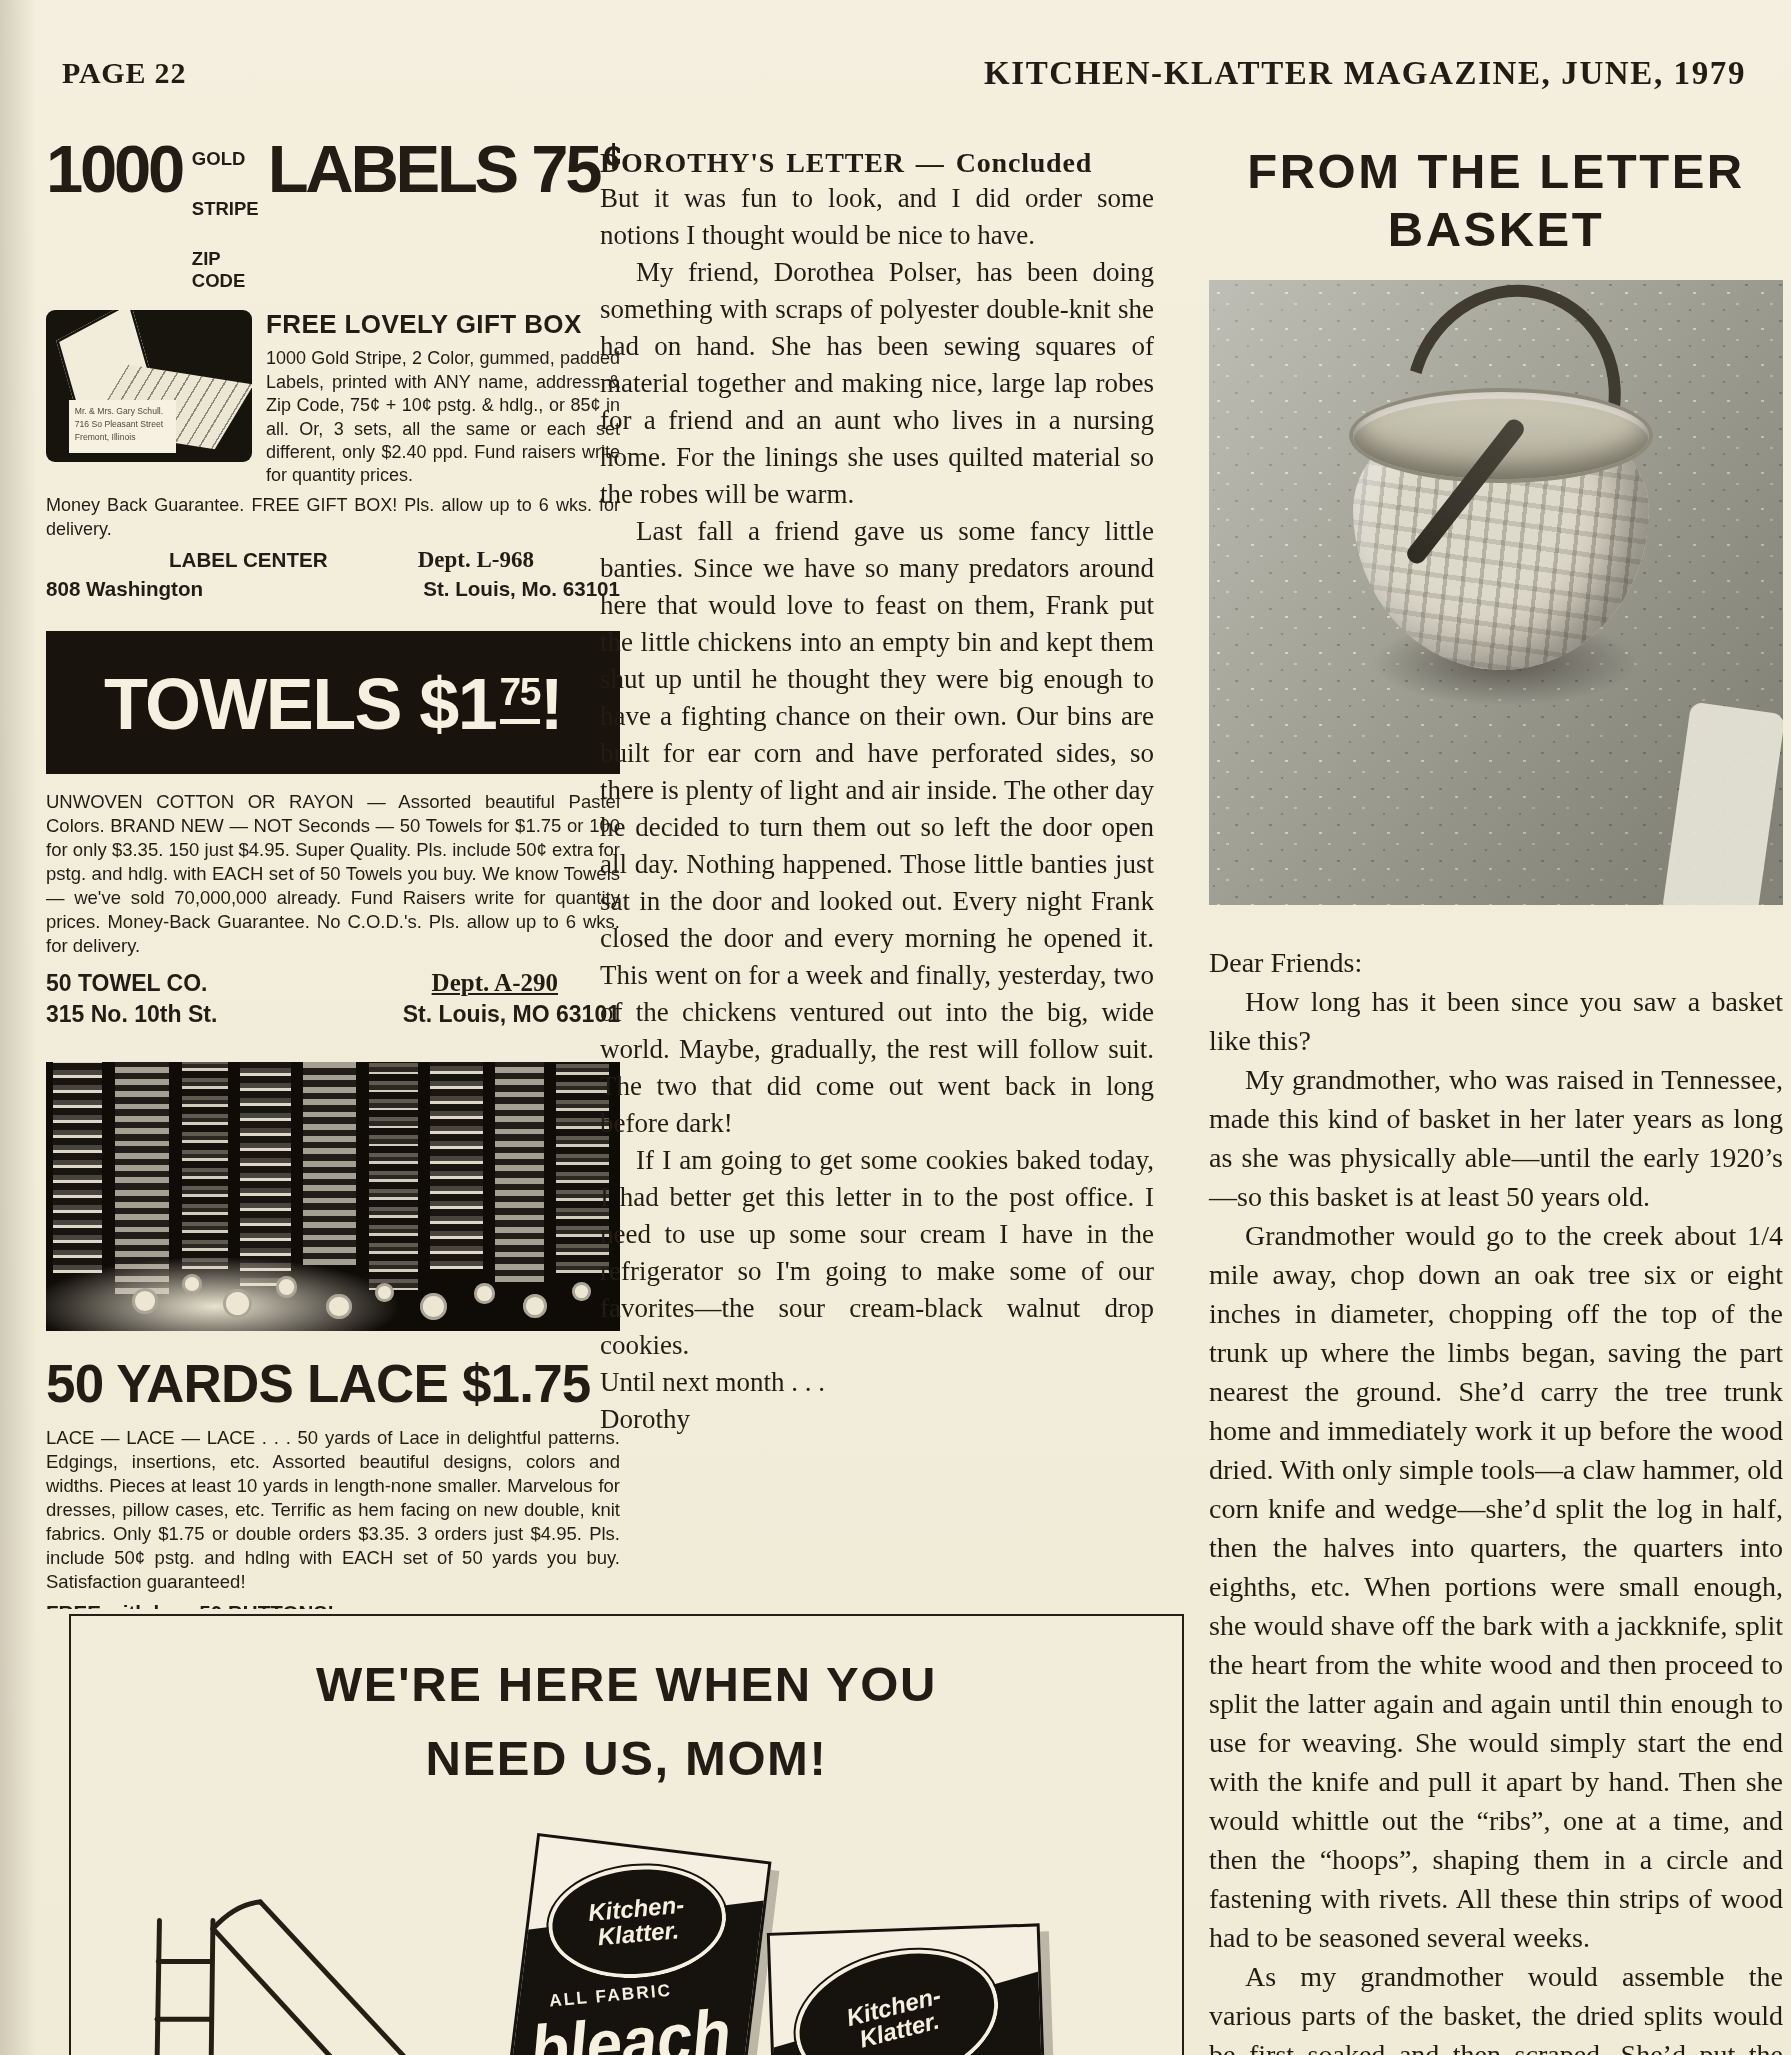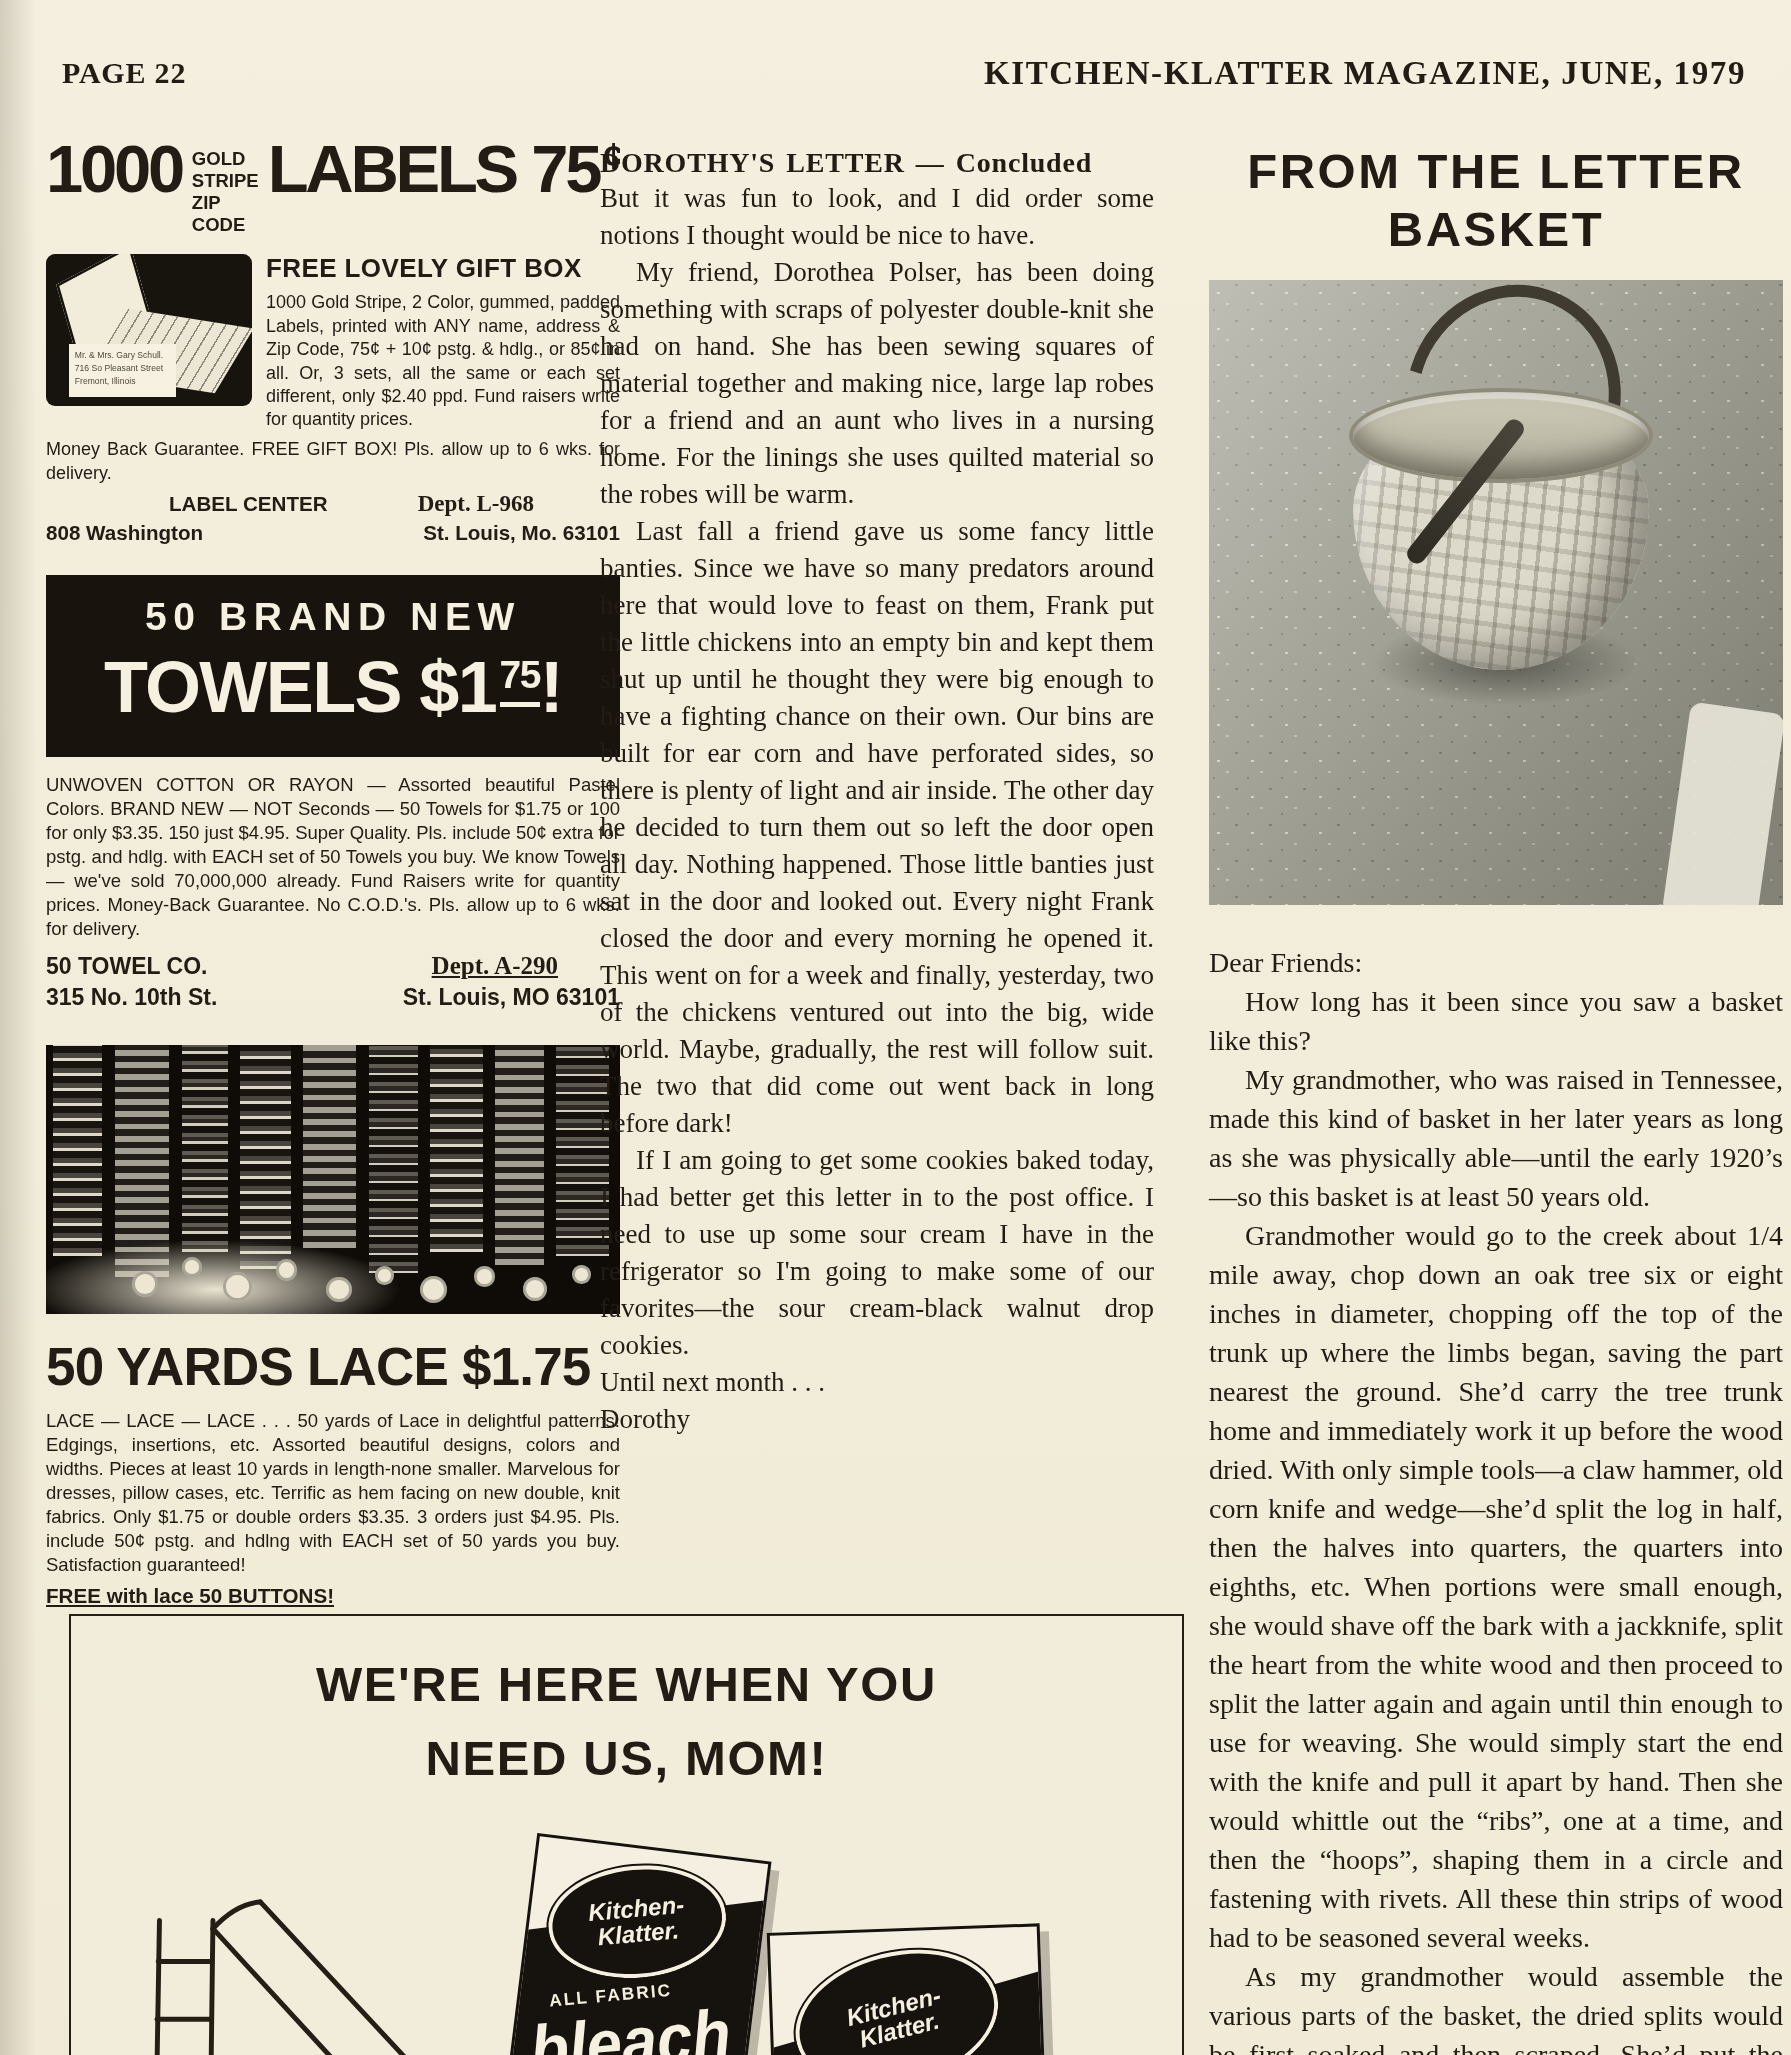--- a/index.html
+++ b/index.html
@@ -18,21 +18,21 @@
 
   
   .col-left{position:absolute;left:46px;top:137px;width:574px;height:1472px;overflow:hidden;}
   .col-mid{position:absolute;left:600px;top:145px;width:554px;height:1464px;overflow:hidden;}
   .col-right{position:absolute;left:1209px;top:143px;width:574px;}
 
   
   .labels-head{display:flex;align-items:flex-start;}
   .labels-qty{font:700 67px/.95 "Liberation Sans",sans-serif;letter-spacing:-3.3px;}
   .labels-quals{display:flex;flex-direction:column;margin:10.7px 7.4px 0 10px;
-    font:700 18.5px/1.2 "Liberation Sans",sans-serif;}
+    font:700 18.5px/1.2 "Liberation Sans",sans-serif;gap:28px;}
   .labels-main{font:700 67px/.95 "Liberation Sans",sans-serif;letter-spacing:-3.3px;white-space:nowrap;}
   .cent{font-size:36px;vertical-align:top;position:relative;top:3.3px;margin-left:4.1px;}
   .labels-mid{margin-top:17.3px;display:flex;}
   .giftbox{width:206px;height:152px;flex:0 0 auto;margin-right:14px;background:#17130d;border-radius:9px;position:relative;overflow:hidden;}
   .gb-lid{position:absolute;left:21.4px;top:9px;width:82px;height:107px;background:#f2ecdb;
     transform:rotate(-16deg) skewY(-12deg);box-shadow:inset 0 0 0 2.5px #17130d;}
   .gb-base{position:absolute;left:62px;top:62px;width:127px;height:70px;background:#ece6d4;
     transform:rotate(9deg) skewX(-22deg);
     background-image:repeating-linear-gradient(90deg,rgba(23,19,13,.45) 0 1.6px,transparent 1.6px 12.3px);}
   .gb-label{position:absolute;left:23px;bottom:9px;width:107px;height:53px;background:#f6f1e1;padding:5px 5.8px;box-sizing:border-box;}
@@ -174,21 +174,20 @@
         <span class="labels-dept">Dept. L-968</span>
       </div>
       <div class="labels-addr-row">
         <span>808 Washington</span>
         <span>St. Louis, Mo. 63101</span>
       </div>
     </div>
 
     <div class="towels">
       <div class="towels-banner">
-        <div class="tb1">50 BRAND NEW</div>
         <div class="tb2"><span>TOWELS</span> <span>$1</span><span class="sup">75</span><span>!</span></div>
       </div>
       <div class="towels-body just">UNWOVEN COTTON OR RAYON — Assorted beautiful Pastel Colors. BRAND NEW — NOT Seconds — 50 Towels for $1.75 or 100 for only $3.35. 150 just $4.95. Super Quality. Pls. include 50¢ extra for pstg. and hdlg. with EACH set of 50 Towels you buy. We know Towels — we've sold 70,000,000 already. Fund Raisers write for quantity prices. Money-Back Guarantee. No C.O.D.'s. Pls. allow up to 6 wks. for delivery.</div>
       <div class="ad-co-row">
         <span class="ad-co">50 TOWEL CO.</span>
         <span class="ad-dept">Dept. A-290</span>
       </div>
       <div class="ad-addr-row">
         <span>315 No. 10th St.</span>
         <span>St. Louis, MO 63101</span>

